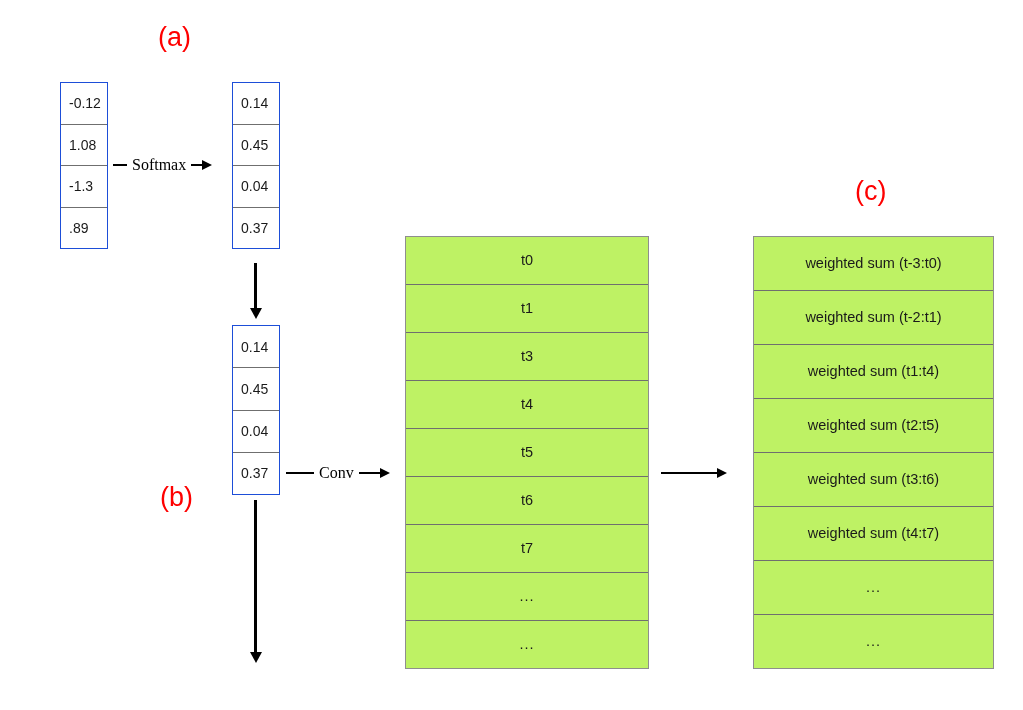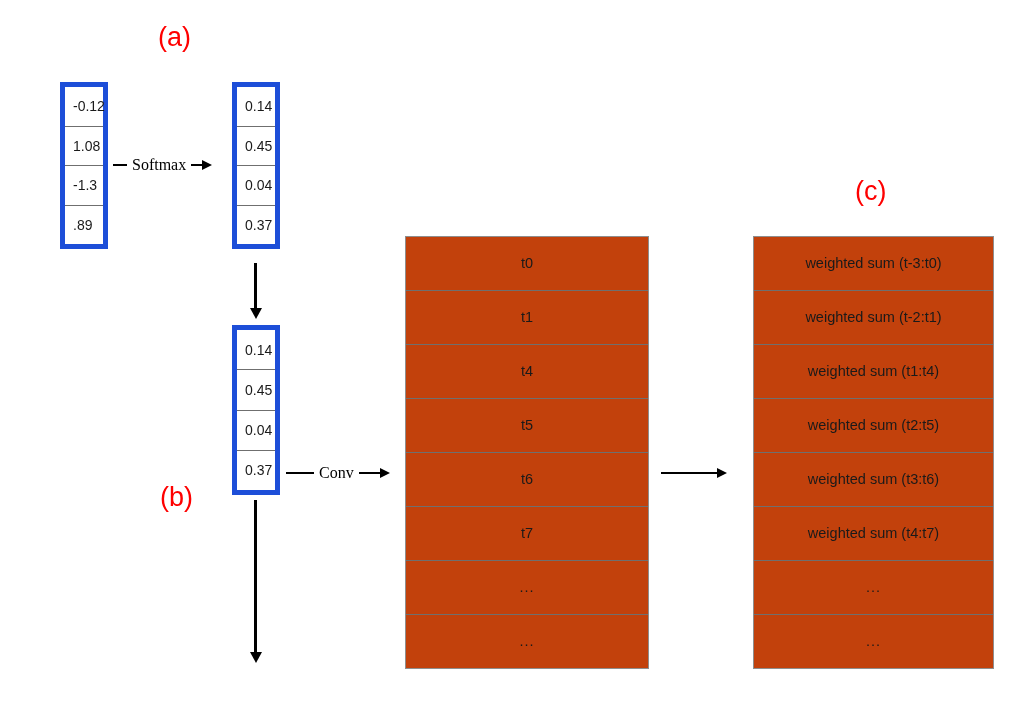--- a/index.html
+++ b/index.html
@@ -23,21 +23,21 @@
     font-size: 27px;
     font-family: "Liberation Sans", sans-serif;
     line-height: 1;
     white-space: nowrap;
   }
 
   
   .vec {
     position: absolute;
     box-sizing: border-box;
-    border: 5px solid #1d4ed8;
+    border: 1px solid #1d4ed8;
     background: #ffffff;
     display: flex;
     flex-direction: column;
     justify-content: flex-end;
   }
   .vec .cell {
     box-sizing: border-box;
     flex: 1 1 0;
     border-bottom: 1px solid #6f6f6f;
     display: flex;
@@ -46,21 +46,21 @@
     font-size: 14px;
     color: #1a1a1a;
     line-height: 1;
   }
   .vec .cell:last-child { border-bottom: none; }
 
   .table {
     position: absolute;
     box-sizing: border-box;
     border: 1px solid #8e8e8e;
-    background: #c2410c;
+    background: #bef264;
     display: flex;
     flex-direction: column;
   }
   .table .row {
     box-sizing: border-box;
     flex: 1 1 0;
     border-bottom: 1px solid #6f6f6f;
     display: flex;
     align-items: center;
     justify-content: center;
@@ -169,20 +169,21 @@
   <div class="arrow-h" style="left:286px; top:463px;">
     <div class="stem" style="width:28px;"></div>
     <div class="label">Conv</div>
     <div class="stem" style="width:22px;"></div>
     <div class="head"></div>
   </div>
 
   <div class="table" style="left:405px; top:236px; width:244px; height:433px;">
     <div class="row">t0</div>
     <div class="row">t1</div>
+    <div class="row">t3</div>
     <div class="row">t4</div>
     <div class="row">t5</div>
     <div class="row">t6</div>
     <div class="row">t7</div>
     <div class="row dots">...</div>
     <div class="row dots">...</div>
   </div>
 
   <div class="arrow-h" style="left:661px; top:463px;">
     <div class="stem" style="width:57px;"></div>

